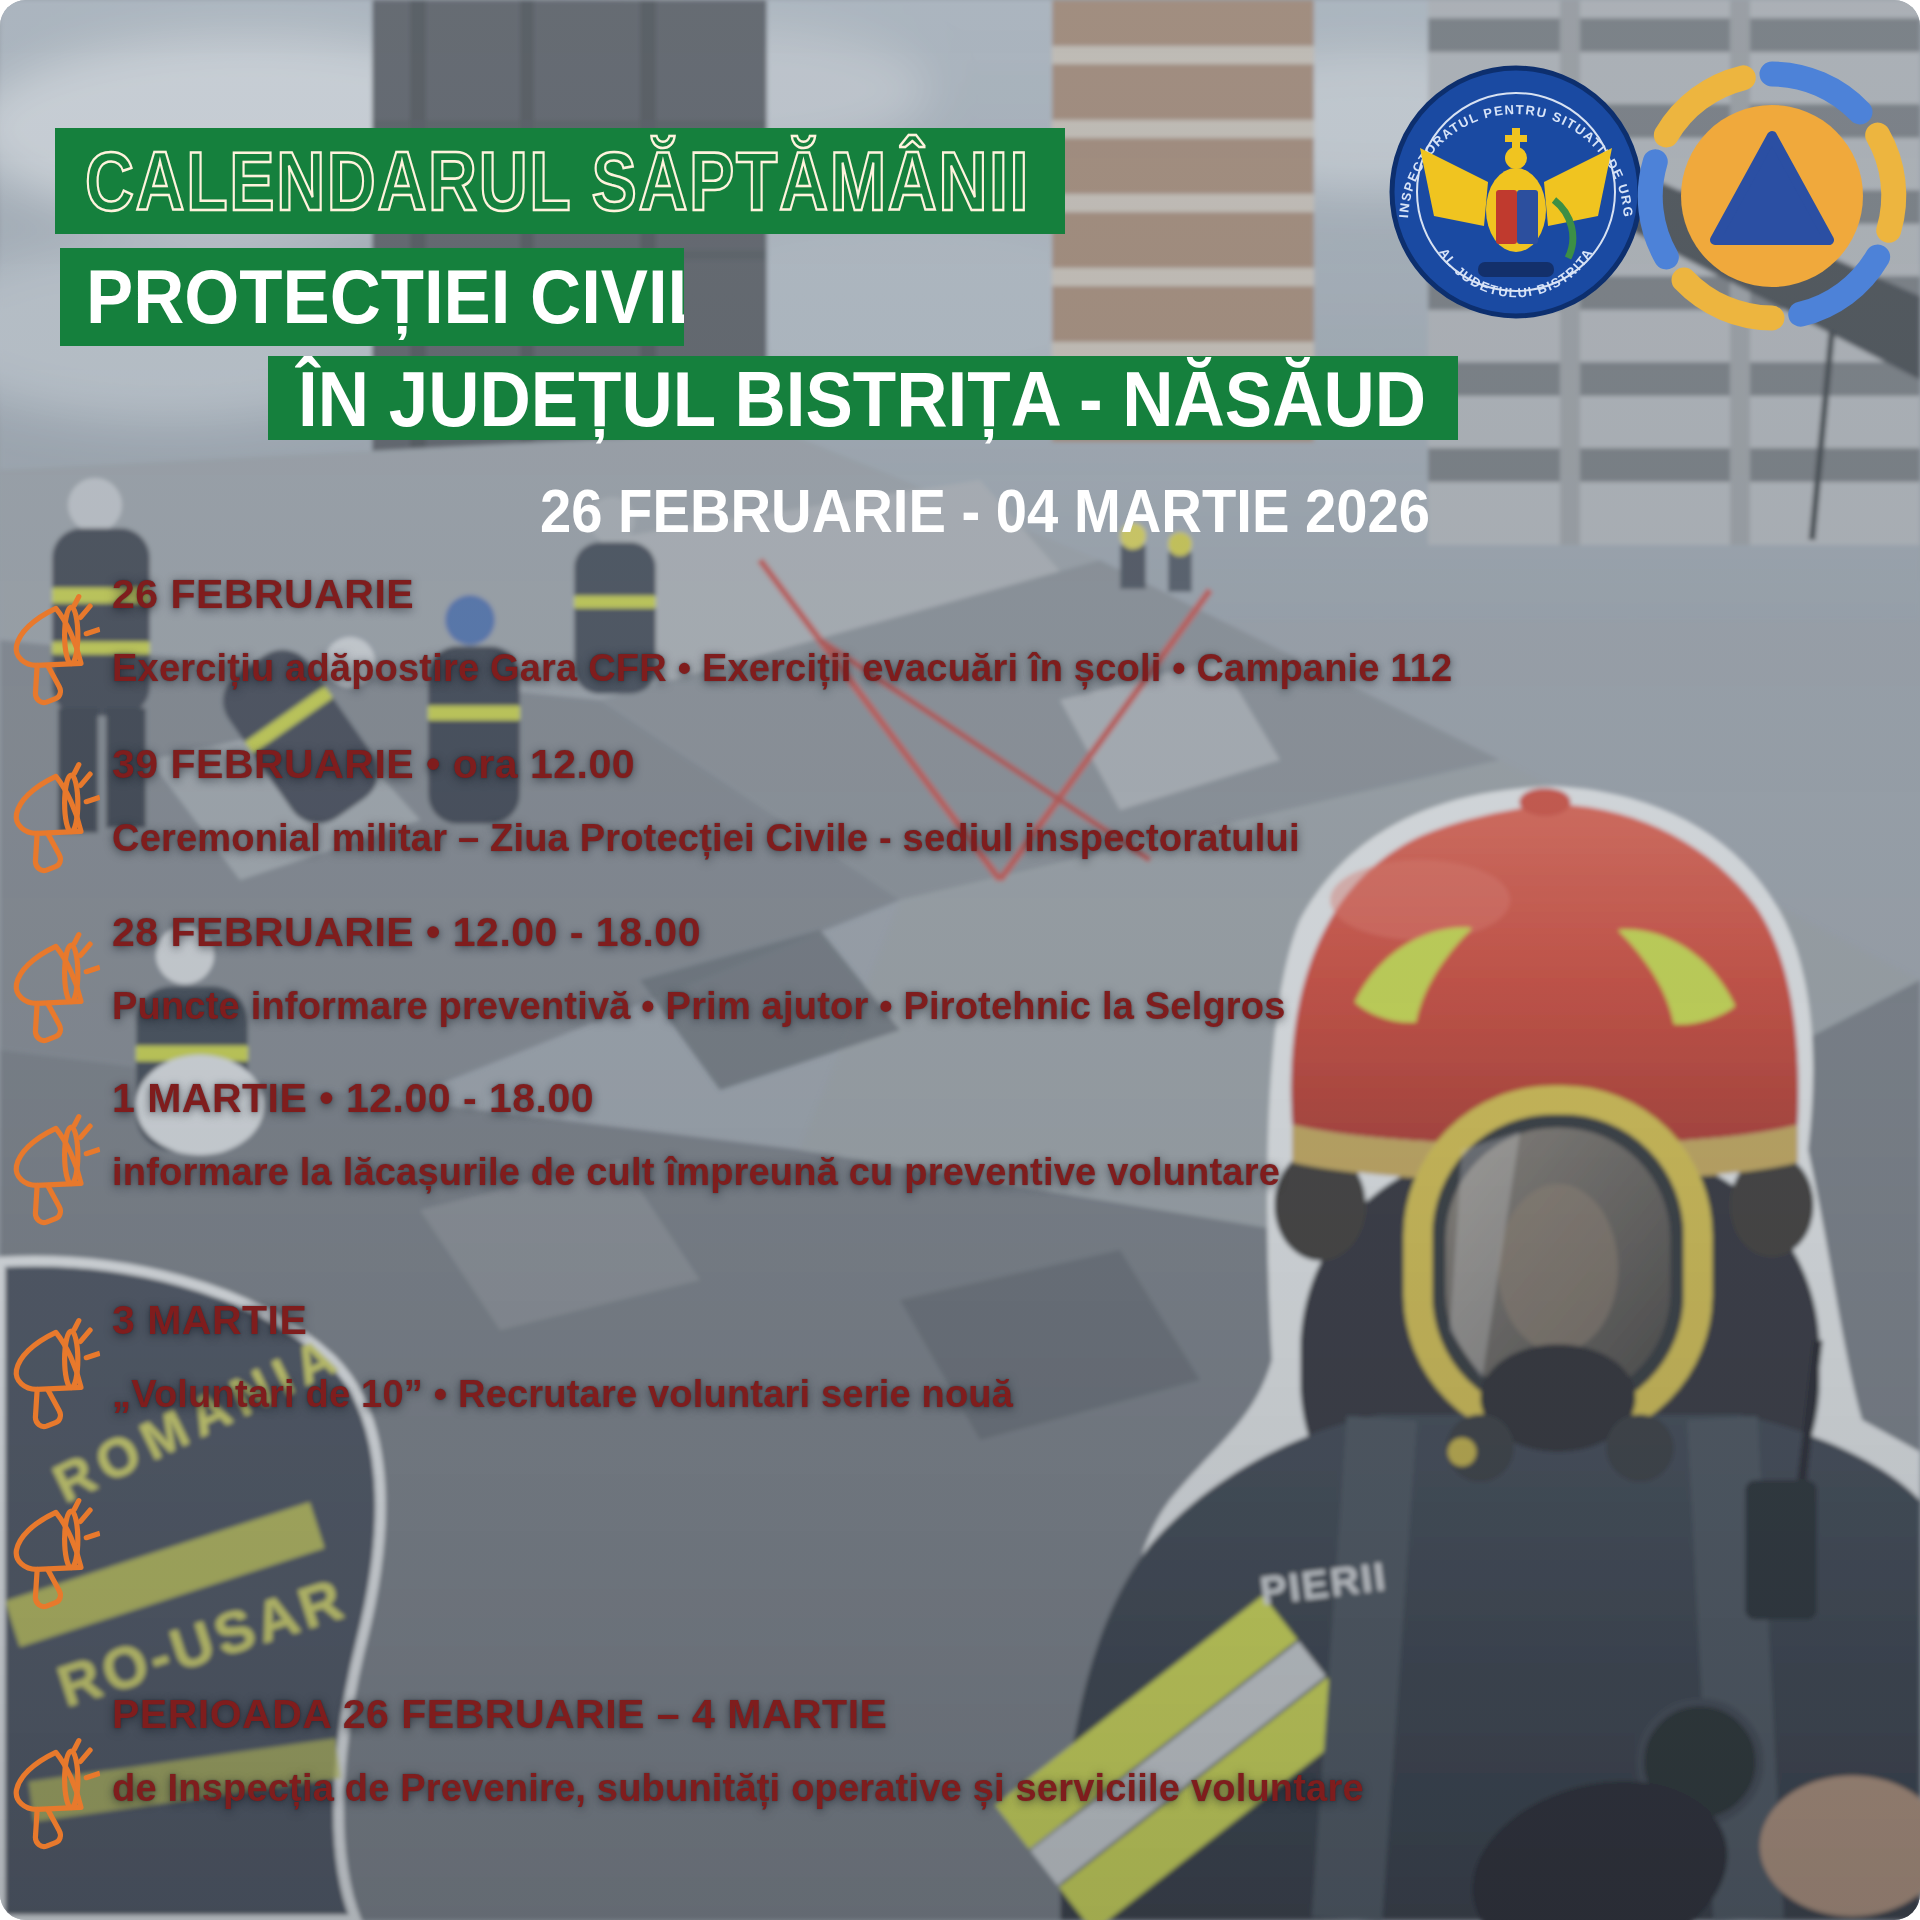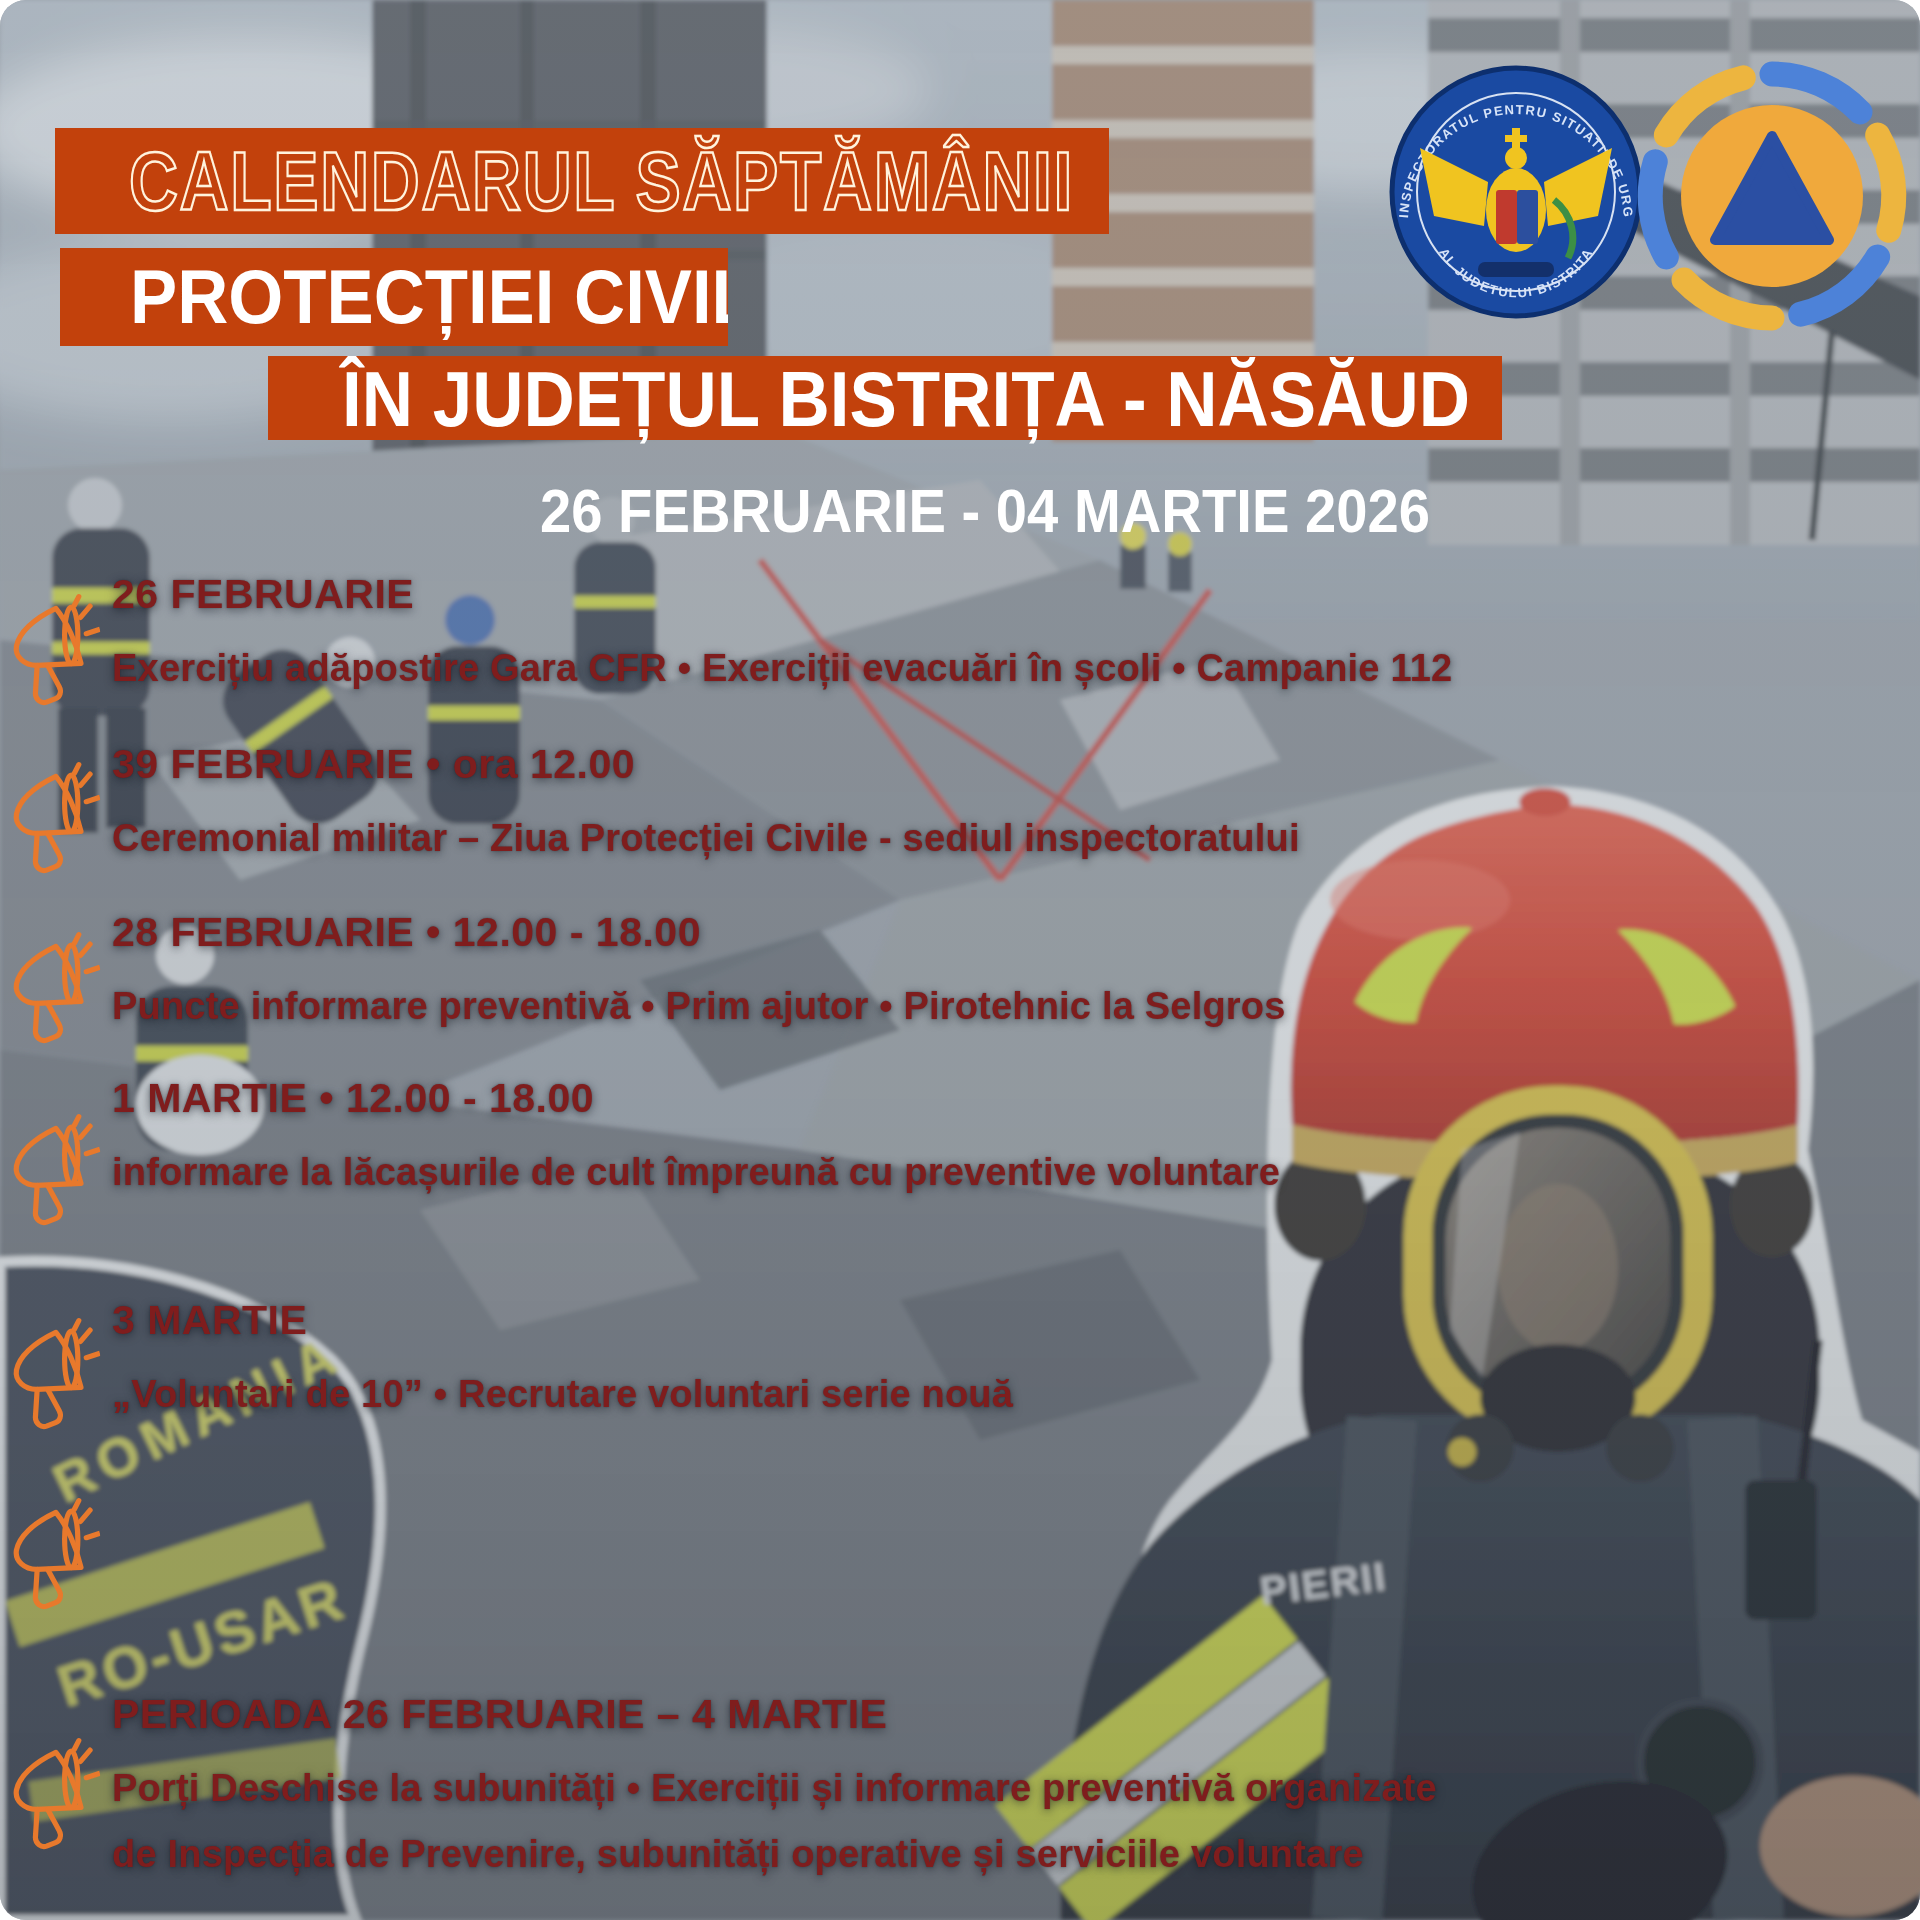--- a/index.html
+++ b/index.html
@@ -3,21 +3,21 @@
 <meta charset="utf-8">
 <style>
   html,body{margin:0;padding:0;background:#ffffff;}
   .poster{
     position:relative;width:1920px;height:1920px;overflow:hidden;
     border-radius:26px;background:#9aa2ab;
     font-family:"Liberation Sans",sans-serif;
   }
   .poster svg.bg{position:absolute;left:0;top:0;}
   
-  .bar{position:absolute;background:#c2410c;display:flex;align-items:center;padding-left:44px;}
+  .bar{position:absolute;background:#15803d;display:flex;align-items:center;}
   .bar1{left:55px;top:128px;width:1010px;height:106px;}
   .bar2{left:60px;top:248px;width:624px;height:98px;}
   .bar3{left:268px;top:356px;width:1190px;height:84px;}
   .outline-t{font-family:"Liberation Sans",sans-serif;font-weight:700;font-size:84px;
     fill:none;stroke:#fff3dd;stroke-width:2.6px;letter-spacing:2px;}
   .solid-t{font-family:"Liberation Sans",sans-serif;font-weight:700;fill:#ffffff;}
   .date-wrap{position:absolute;left:510px;top:462px;width:950px;height:100px;}
   .date-t{font-family:"Liberation Sans",sans-serif;font-weight:700;font-size:62px;fill:#ffffff;}
   
   .event{position:absolute;left:112px;width:1760px;color:#7f1d1d;}
@@ -331,17 +331,16 @@
 
   <div class="event" style="top:1298px">
     <div class="eh">3 MARTIE</div>
     <div class="eline">„Voluntari de 10” • Recrutare voluntari serie nouă</div>
 
   </div>
 
 
   <div class="event" style="top:1692px">
     <div class="eh">PERIOADA 26 FEBRUARIE – 4 MARTIE</div>
-    <div class="eline">Porți Deschise la subunități • Exerciții și informare preventivă organizate</div>
     <div class="eline">de Inspecția de Prevenire, subunități operative și serviciile voluntare</div>
   </div>
 
 </div>
 
 </body></html>

